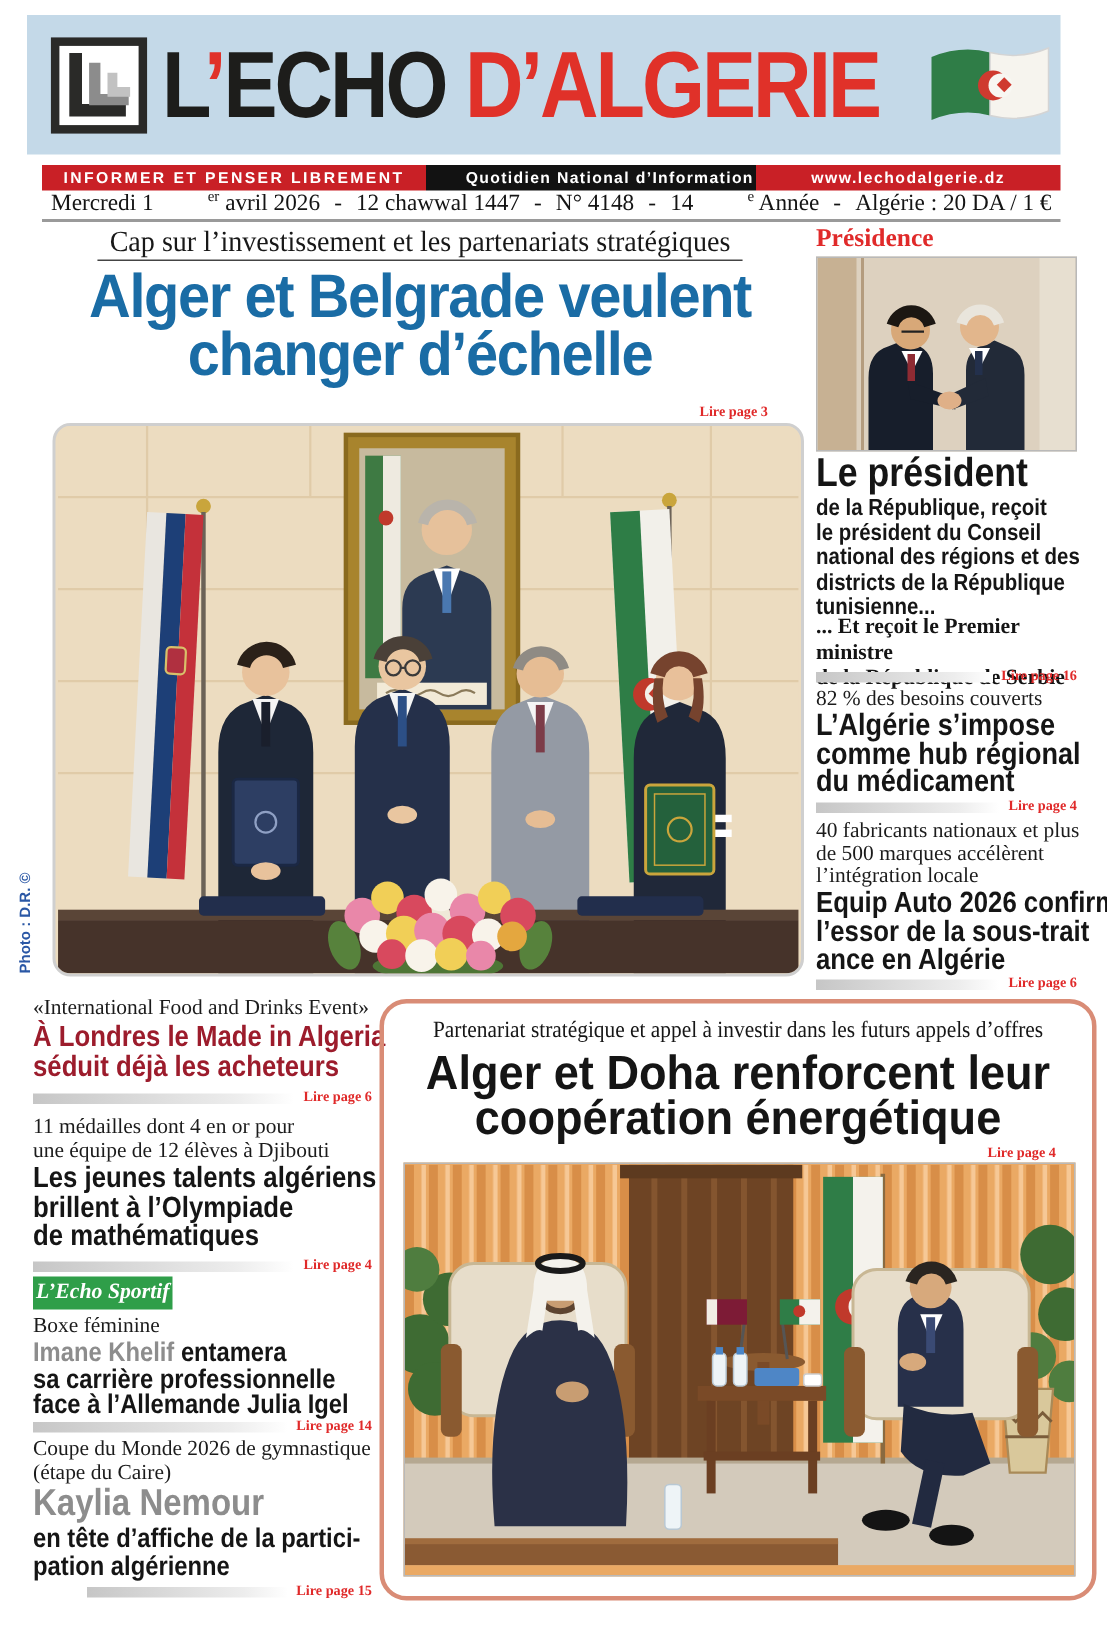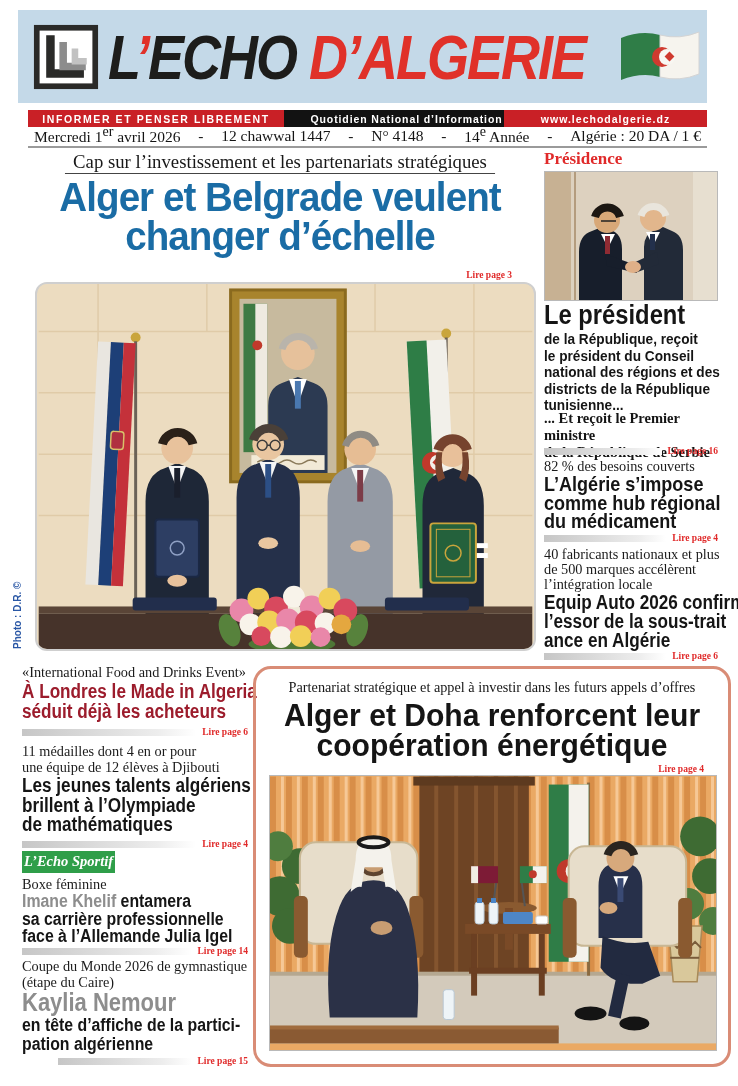--- a/index.html
+++ b/index.html
@@ -4,41 +4,41 @@
 <title>L'Echo d'Algérie — Une</title>
 <style>
   * { box-sizing: border-box; margin: 0; padding: 0; }
   html,body { background:#ffffff; }
   .page { position:relative; width:738px; height:1086px; background:#fff; overflow:hidden;
           font-family:"Liberation Serif", serif; }
   .abs { position:absolute; }
 
   
   .masthead { left:18px; top:10px; width:689px; height:93px; background:#c4d9e8;
-              display:flex; align-items:center;font-style:italic; }
+              display:flex; align-items:center; }
   .logo { width:66px; height:66px; margin-left:15px; flex:0 0 auto; }
   .mast-title { font-family:"Liberation Sans", sans-serif; font-weight:900; font-size:54px;
                 letter-spacing:-2px; line-height:1; white-space:nowrap; margin-left:9px;
                 transform:scaleY(1.16); transform-origin:center; }
   .t-black { color:#1d1d1b; } .t-red { color:#e03129; }
   .mast-flag { width:86px; height:56px; margin-left:auto; margin-right:4px; flex:0 0 auto; }
 
   
   .tagline { left:28px; top:110px; width:679px; height:17px; display:flex;
              font-family:"Liberation Sans", sans-serif; font-weight:bold; font-size:10.5px; color:#fff; }
   .tag-seg { display:flex; align-items:center; justify-content:center; }
   .tag-left  { width:256px; background:#c92026; letter-spacing:1.6px; }
   .tag-center{ width:220px; background:#121212; letter-spacing:0.9px;padding-left:25px; }
   .tag-right { flex:1; background:#c92026; letter-spacing:1px; }
 
   
   .dateline { left:28px; top:127px; width:679px; height:21px; display:flex; align-items:center;
               justify-content:space-between; font-size:15.5px; color:#141414;
               border-bottom:2px solid #9a9a9a; padding:0 6px 2px; }
-  .dateline sup { font-size:14px; }
+  .dateline sup { font-size:10px;margin-left:36px; }
 
   
   .lead { left:22px; top:151px; width:516px; text-align:center; }
   .lead-kicker { font-size:19.5px; color:#181818; white-space:nowrap;
                  transform:scaleX(.96); transform-origin:center top; }
   .lead-kicker span { border-bottom:1.2px solid #444; padding:0 8px 1px; }
   .lead-headline { margin-top:5px; font-family:"Liberation Sans", sans-serif; font-weight:900;
                    font-size:41px; line-height:39px; color:#1a6ca5; letter-spacing:-1px;
                    transform:scaleX(.94); transform-origin:center top; white-space:nowrap; }
   .lire { font-family:"Liberation Serif", serif; font-weight:bold; font-size:9.5px;

